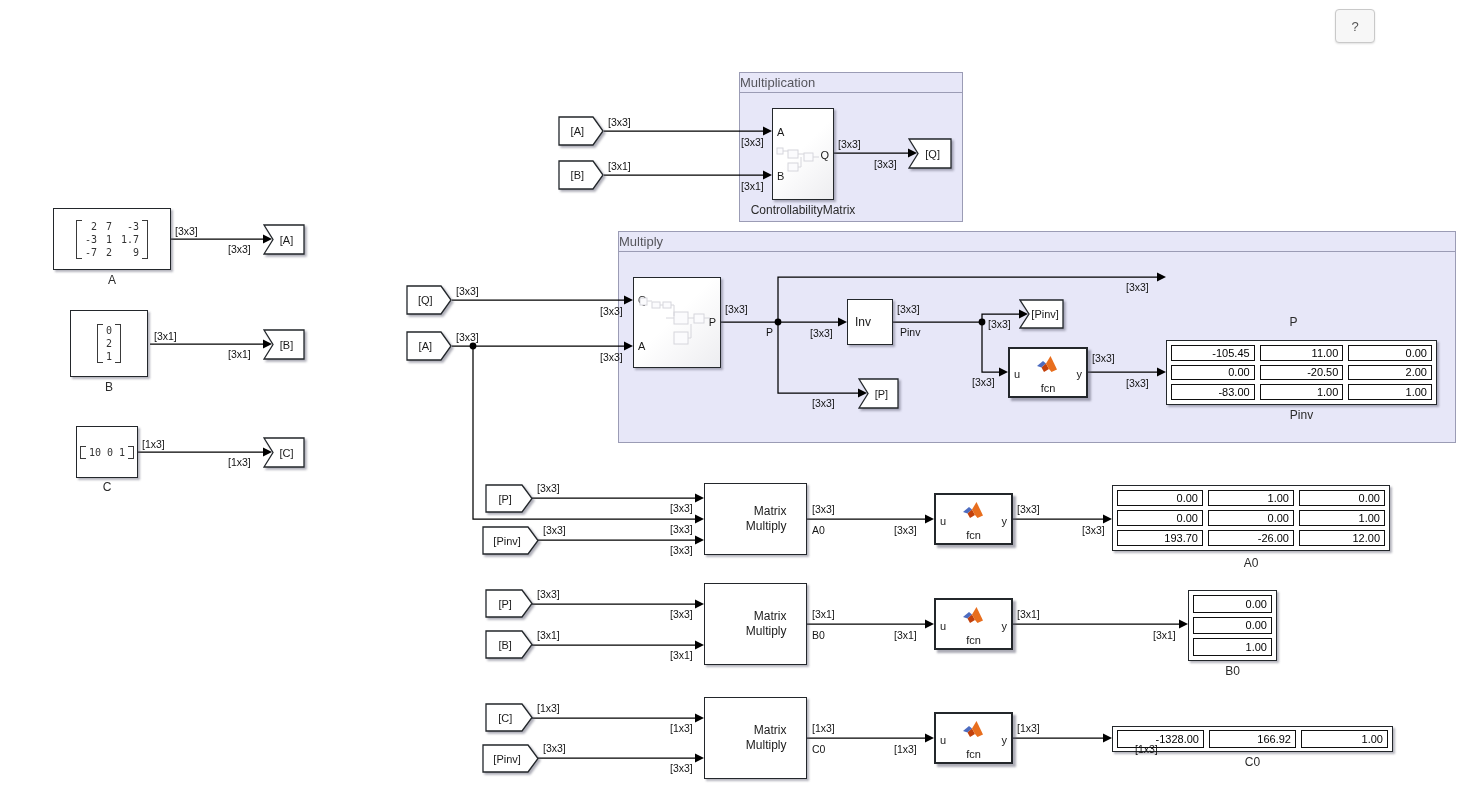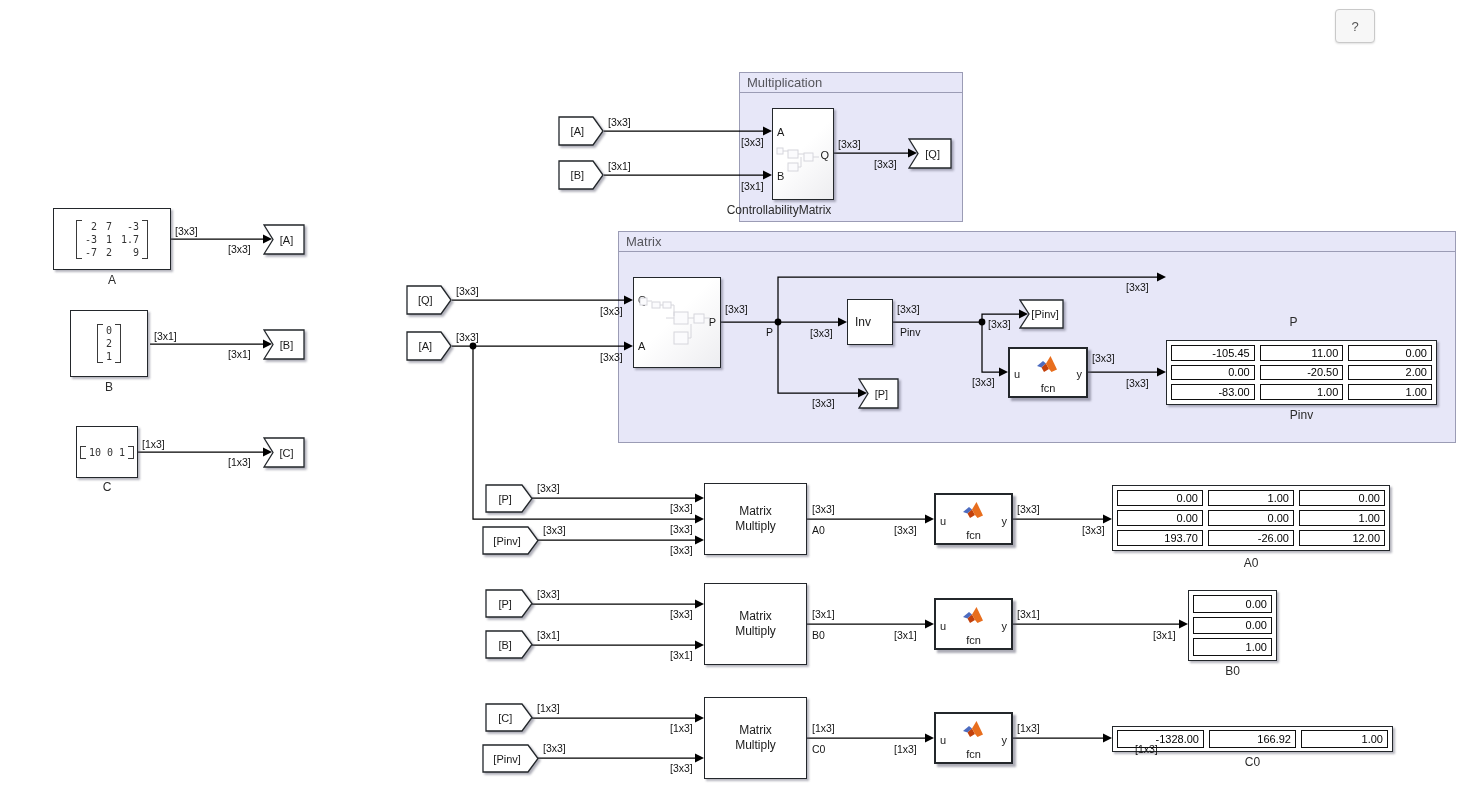--- a/index.html
+++ b/index.html
@@ -2,27 +2,27 @@
 <html><head>
 <meta charset="utf-8">
 <style>
   html,body{margin:0;padding:0;background:#fff;}
   #canvas{position:relative;width:1459px;height:787px;background:#fff;overflow:hidden;
           font-family:"Liberation Sans",sans-serif;}
   svg{display:block}
   
   .panel{position:absolute;background:#E7E7F8;border:1px solid #9B9CB5;box-sizing:border-box;}
   .panel-title{position:absolute;left:0;top:0;right:0;height:19px;line-height:19px;
-               padding-left:7px;font-size:13px;color:#55555C;border-bottom:1px solid #9B9CB5;}
+               font-size:13px;color:#55555C;border-bottom:1px solid #9B9CB5;}
   
   .blk{position:absolute;background:#fff;border:1.2px solid #23272B;box-sizing:border-box;
        box-shadow:2px 2px 2px rgba(90,90,110,.45);}
   .subsys{background:linear-gradient(135deg,#ffffff 45%,#ededf0 100%);}
   .portlbl{position:absolute;font-size:11px;color:#1a1a1a;line-height:12px;}
-  .mm{display:flex;align-items:center;justify-content:center;text-align:center;
+  .mm{display:flex;align-items:center;justify-content:center;text-align:right;
       font-size:12px;color:#1a1a1a;}
   .mm .mmtxt{width:62px;line-height:15px;}
   .fcnblk{border-width:2px;box-shadow:2.5px 2.5px 2px rgba(90,90,110,.5);}
   .fcnname{position:absolute;left:0;right:0;bottom:2px;text-align:center;font-size:11px;color:#1a1a1a;}
   .mlogo{position:absolute;left:50%;top:6px;transform:translateX(-50%);}
   .invtxt{position:absolute;left:7px;top:50%;transform:translateY(-50%);font-size:12px;color:#1a1a1a;}
   
   .display{position:absolute;background:#fff;border:1.2px solid #23272B;box-sizing:border-box;
            box-shadow:2px 2px 2px rgba(90,90,110,.45);display:grid;padding:4px;gap:4px 5px;}
   .dcell{border:1px solid #0f0f0f;font-size:11px;color:#000;display:flex;align-items:center;
@@ -57,21 +57,21 @@
 </style>
 </head>
 <body>
 
 <div id="canvas">
 
   <div class="panel" style="left:739px;top:72px;width:224px;height:150px">
     <div class="panel-title">Multiplication</div>
   </div>
   <div class="panel" style="left:618px;top:231px;width:838px;height:212px">
-    <div class="panel-title">Matrix</div>
+    <div class="panel-title">Multiply</div>
   </div>
 
   <svg width="1459" height="787" style="position:absolute;left:0;top:0">
     <path class="wire" d="M171,239H264"></path>
       <path class="ah" d="M272,239l-9,-4.5v9z"></path>
     <path class="wire" d="M150,344H264"></path>
       <path class="ah" d="M272,344l-9,-4.5v9z"></path>
     <path class="wire" d="M138,452H264"></path>
       <path class="ah" d="M272,452l-9,-4.5v9z"></path>
     <path class="wire" d="M604,131H764"></path>
@@ -277,21 +277,21 @@
     <span class="portlbl" style="left:4px;top:61px">B</span>
     <span class="portlbl" style="right:4px;top:40px;position:absolute">Q</span>
     <svg width="58" height="40" style="position:absolute;left:1px;top:28px">
       <rect class="pv" x="3" y="11" width="6" height="6"></rect>
         <rect class="pv" x="14" y="13" width="10" height="8"></rect>
       <rect class="pv" x="14" y="26" width="10" height="8"></rect>
         <rect class="pv" x="30" y="16" width="9" height="8"></rect>
       <path class="pvl" d="M9,14H14M24,17H30M24,30H27V20M39,20H45"></path>
     </svg>
   </div>
-  <div class="blklabel" style="left:698px;top:203px;width:162px">ControllabilityMatrix</div>
+  <div class="blklabel" style="left:722px;top:203px;width:162px">ControllabilityMatrix</div>
 
   <div class="blk subsys" style="left:633px;top:277px;width:88px;height:91px">
     <span class="portlbl" style="left:4px;top:16px">Q</span>
     <span class="portlbl" style="left:4px;top:62px">A</span>
     <span class="portlbl" style="right:4px;top:38px;position:absolute">P</span>
     <svg width="80" height="70" style="position:absolute;left:2px;top:14px">
       <rect class="pv" x="4" y="6" width="7" height="7"></rect>
         <rect class="pv" x="16" y="10" width="8" height="6"></rect>
       <rect class="pv" x="27" y="10" width="8" height="6"></rect>
         <rect class="pv" x="38" y="20" width="14" height="12"></rect>

